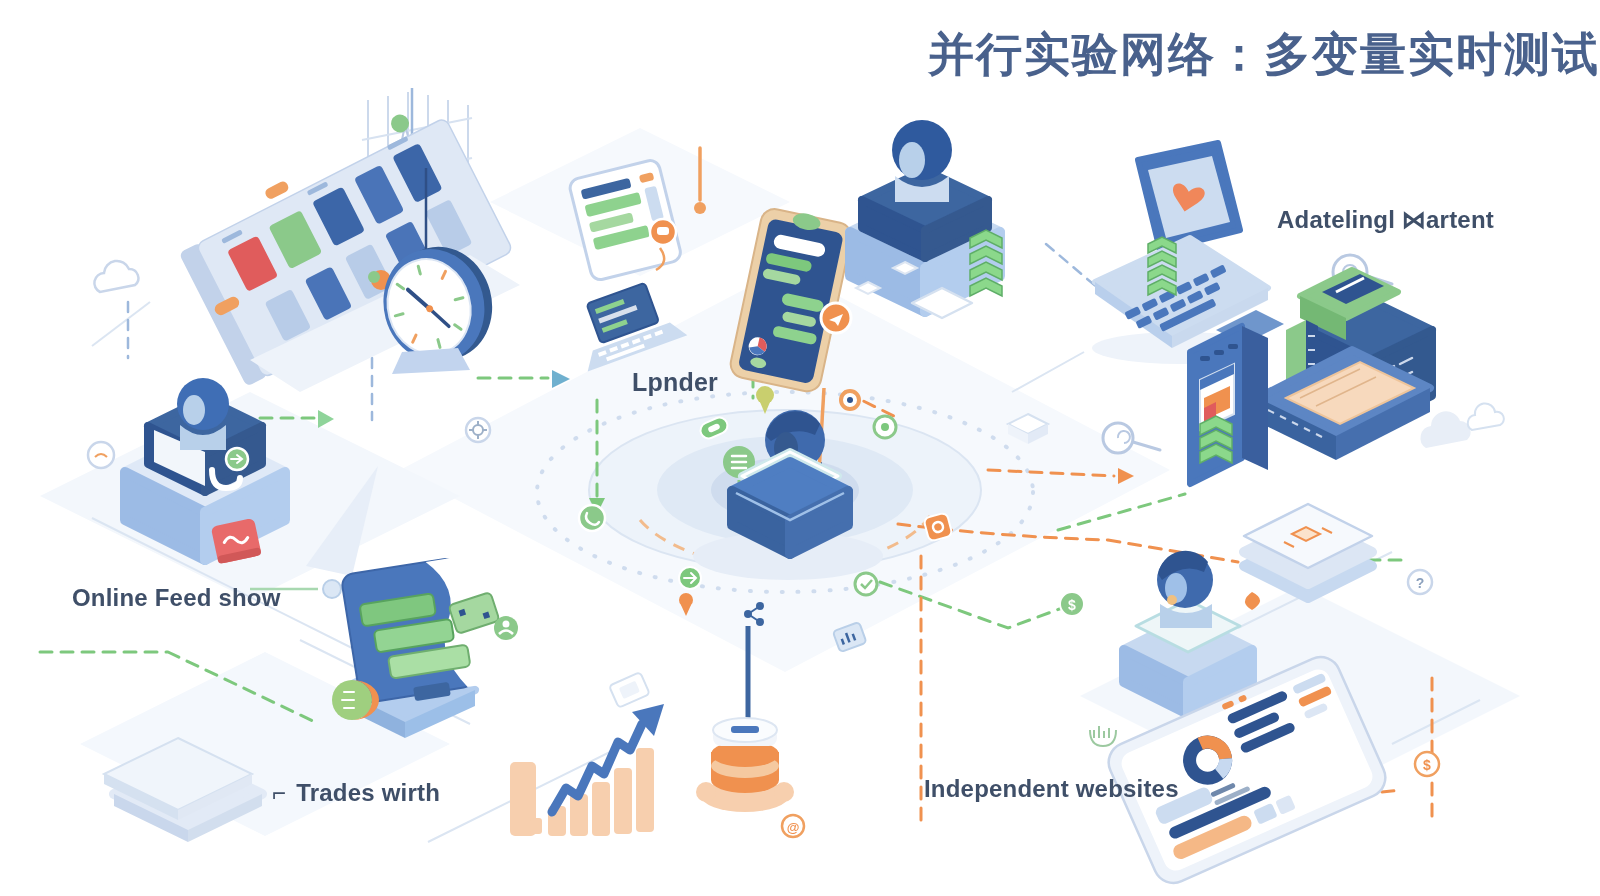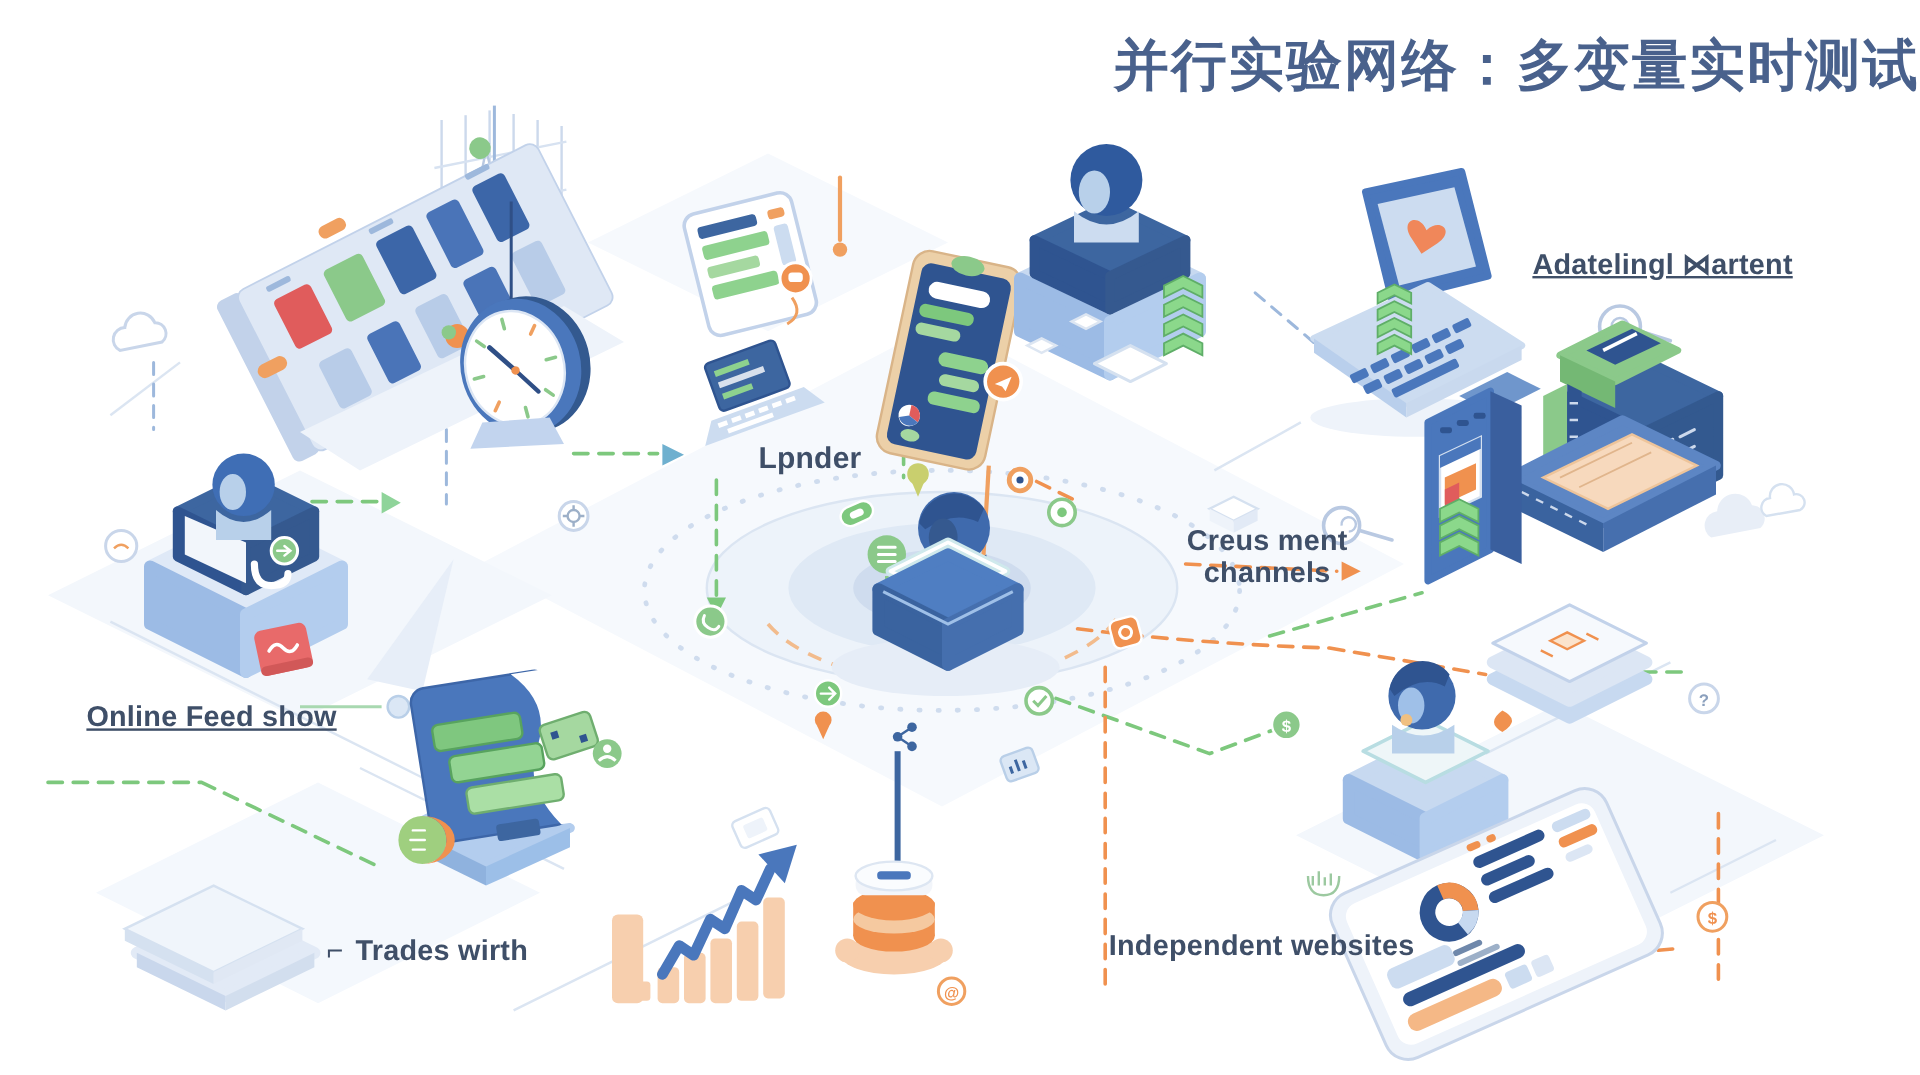--- a/index.html
+++ b/index.html
@@ -10,27 +10,27 @@
   }
   html,body{margin:0;padding:0;background:#fff;}
   .canvas{position:relative;width:1600px;height:896px;background:#fff;overflow:hidden;
           font-family:"Liberation Sans",sans-serif;}
   .canvas svg{position:absolute;left:0;top:0;}
   .title{position:absolute;left:0;right:0;top:24px;margin:0;text-align:right;
          font:700 46px "Liberation Sans",sans-serif;color:var(--title-text);letter-spacing:2px;}
   .lbl{position:absolute;font:600 24px "Liberation Sans",sans-serif;color:var(--label-text);
        letter-spacing:.2px;white-space:nowrap;}
   #lbl-lender{left:632px;top:368px;font-size:25px;}
-  #lbl-online{left:72px;top:584px;text-decoration:underline;}
+  #lbl-online{left:72px;top:584px;}
   #lbl-trades{left:262px;top:779px;margin-left:10px;}
   #lbl-trades .bracket{font-weight:400;margin-right:10px;}
   #lbl-channels{left:956px;top:437px;width:200px;text-align:center;line-height:27px;}
   #lbl-channels span{display:block;}
   #lbl-independent{left:924px;top:775px;}
-  #lbl-adaptive{left:1277px;top:206px;text-decoration:underline;}
+  #lbl-adaptive{left:1277px;top:206px;}
   
   .f-navy{fill:var(--navy)} .f-blue{fill:var(--blue)} .f-sky{fill:var(--sky-blue)}
   .f-pale{fill:var(--pale-blue)} .f-green{fill:var(--green)} .f-orange{fill:var(--orange)}
   .f-peach{fill:var(--peach)} .f-red{fill:var(--red)} .f-teal{fill:var(--teal)}
   .sk-green{stroke:var(--green)} .sk-orange{stroke:var(--orange)}
   .rj{stroke-linejoin:round;stroke-linecap:round}
   .dash{fill:none;stroke-width:3;stroke-linecap:round;stroke-dasharray:12 9;}
   .bdash{fill:none;stroke:#9db8dc;stroke-width:2.5;stroke-linecap:round;stroke-dasharray:10 8;}
   .paleln{stroke:#dbe5f2;stroke-width:2;fill:none;}
   .svgtxt{font-family:"Liberation Sans",sans-serif;font-weight:700;}
@@ -528,19 +528,15 @@
       <rect x="620" y="684" width="18" height="12" rx="2" fill="#eef3fa"></rect>
     </g>
     <polygon points="942,288 972,303 942,318 912,303" fill="#fff" stroke="#d5e1f0" stroke-width="2.5" class="rj"></polygon>
   </g>
 </svg>
 
   <h1 class="title">并行实验网络：多变量实时测试</h1>
   <div class="lbl" id="lbl-lender">Lpnder</div>
   <div class="lbl" id="lbl-online">Online Feed show</div>
   <div class="lbl" id="lbl-trades"><span class="bracket">⌐</span><span>Trades wirth</span></div>
-  <div class="lbl" id="lbl-channels">
-      <span>Creus ment</span>
-      <span>channels</span>
-    </div>
   <div class="lbl" id="lbl-independent">Independent websites</div>
   <div class="lbl" id="lbl-adaptive">Adatelingl ⋈artent</div>
 </div>
 
 </body></html>

